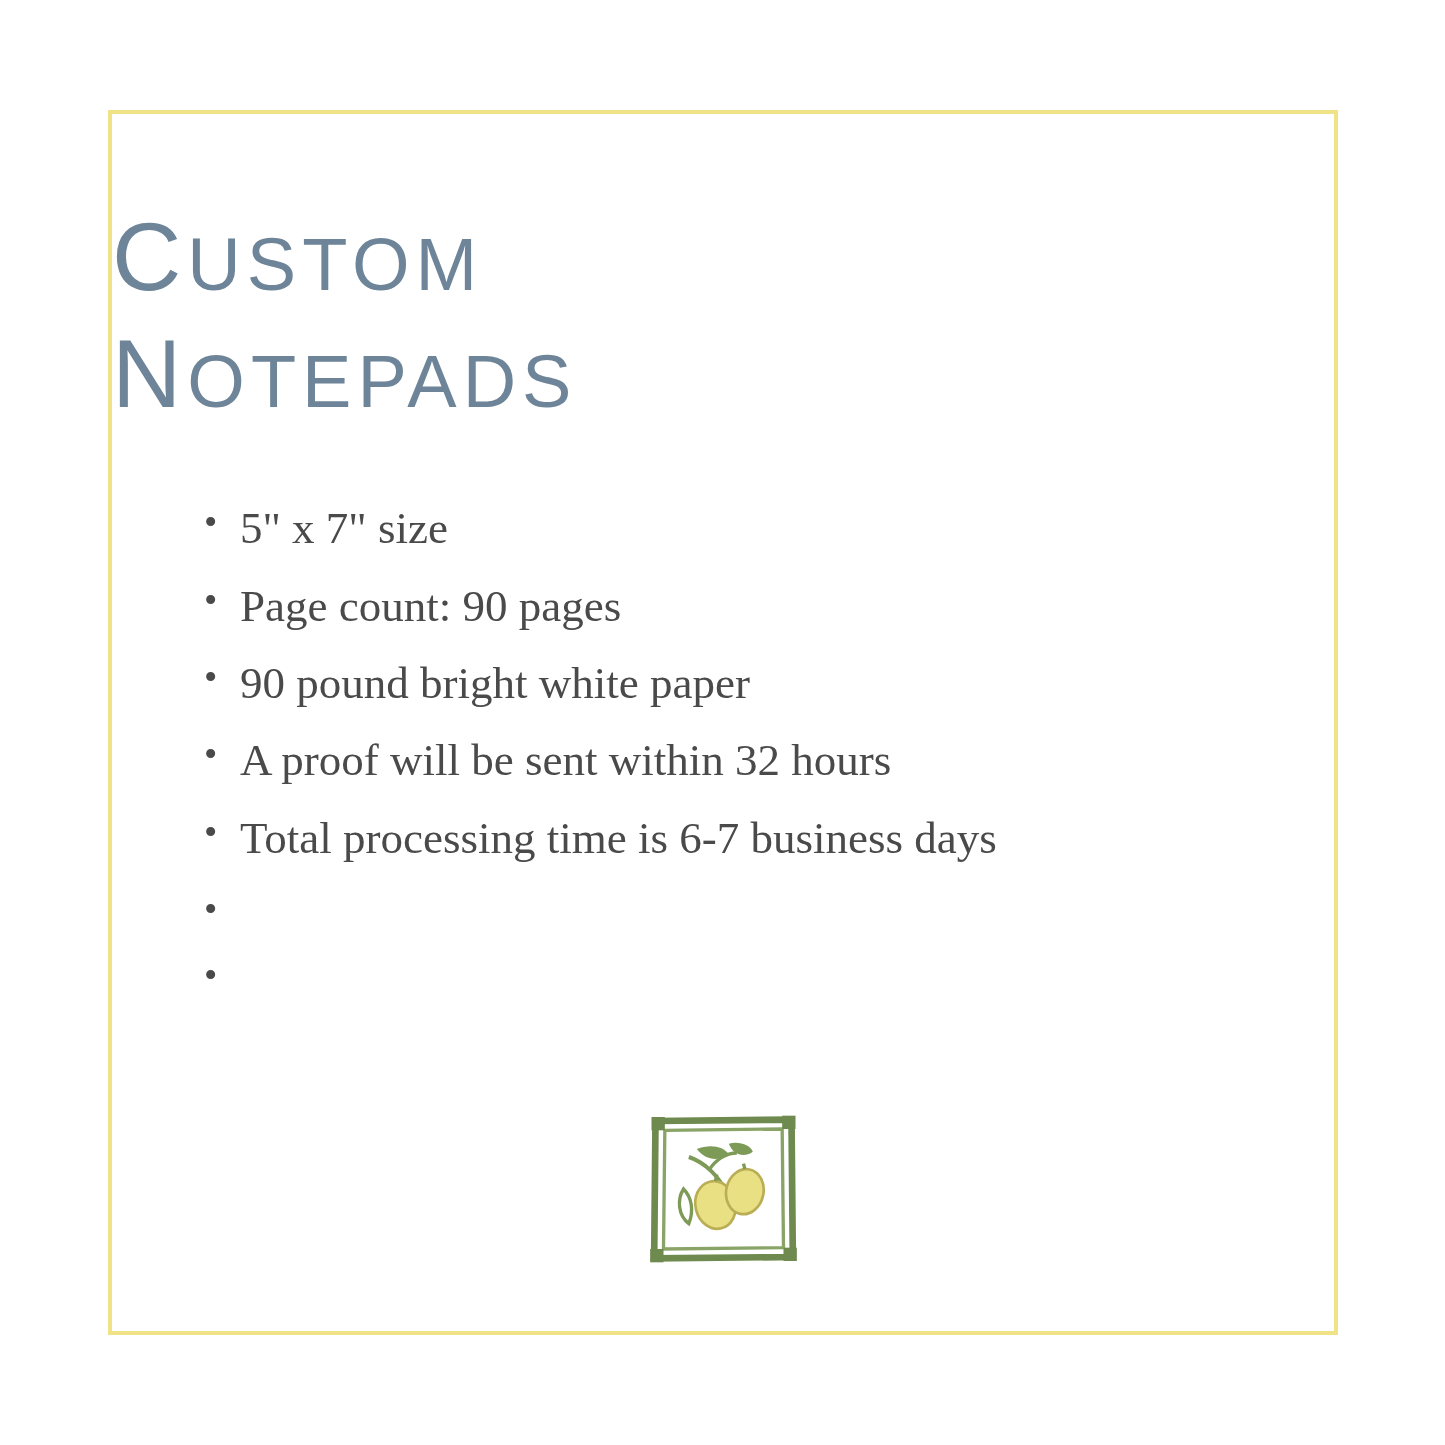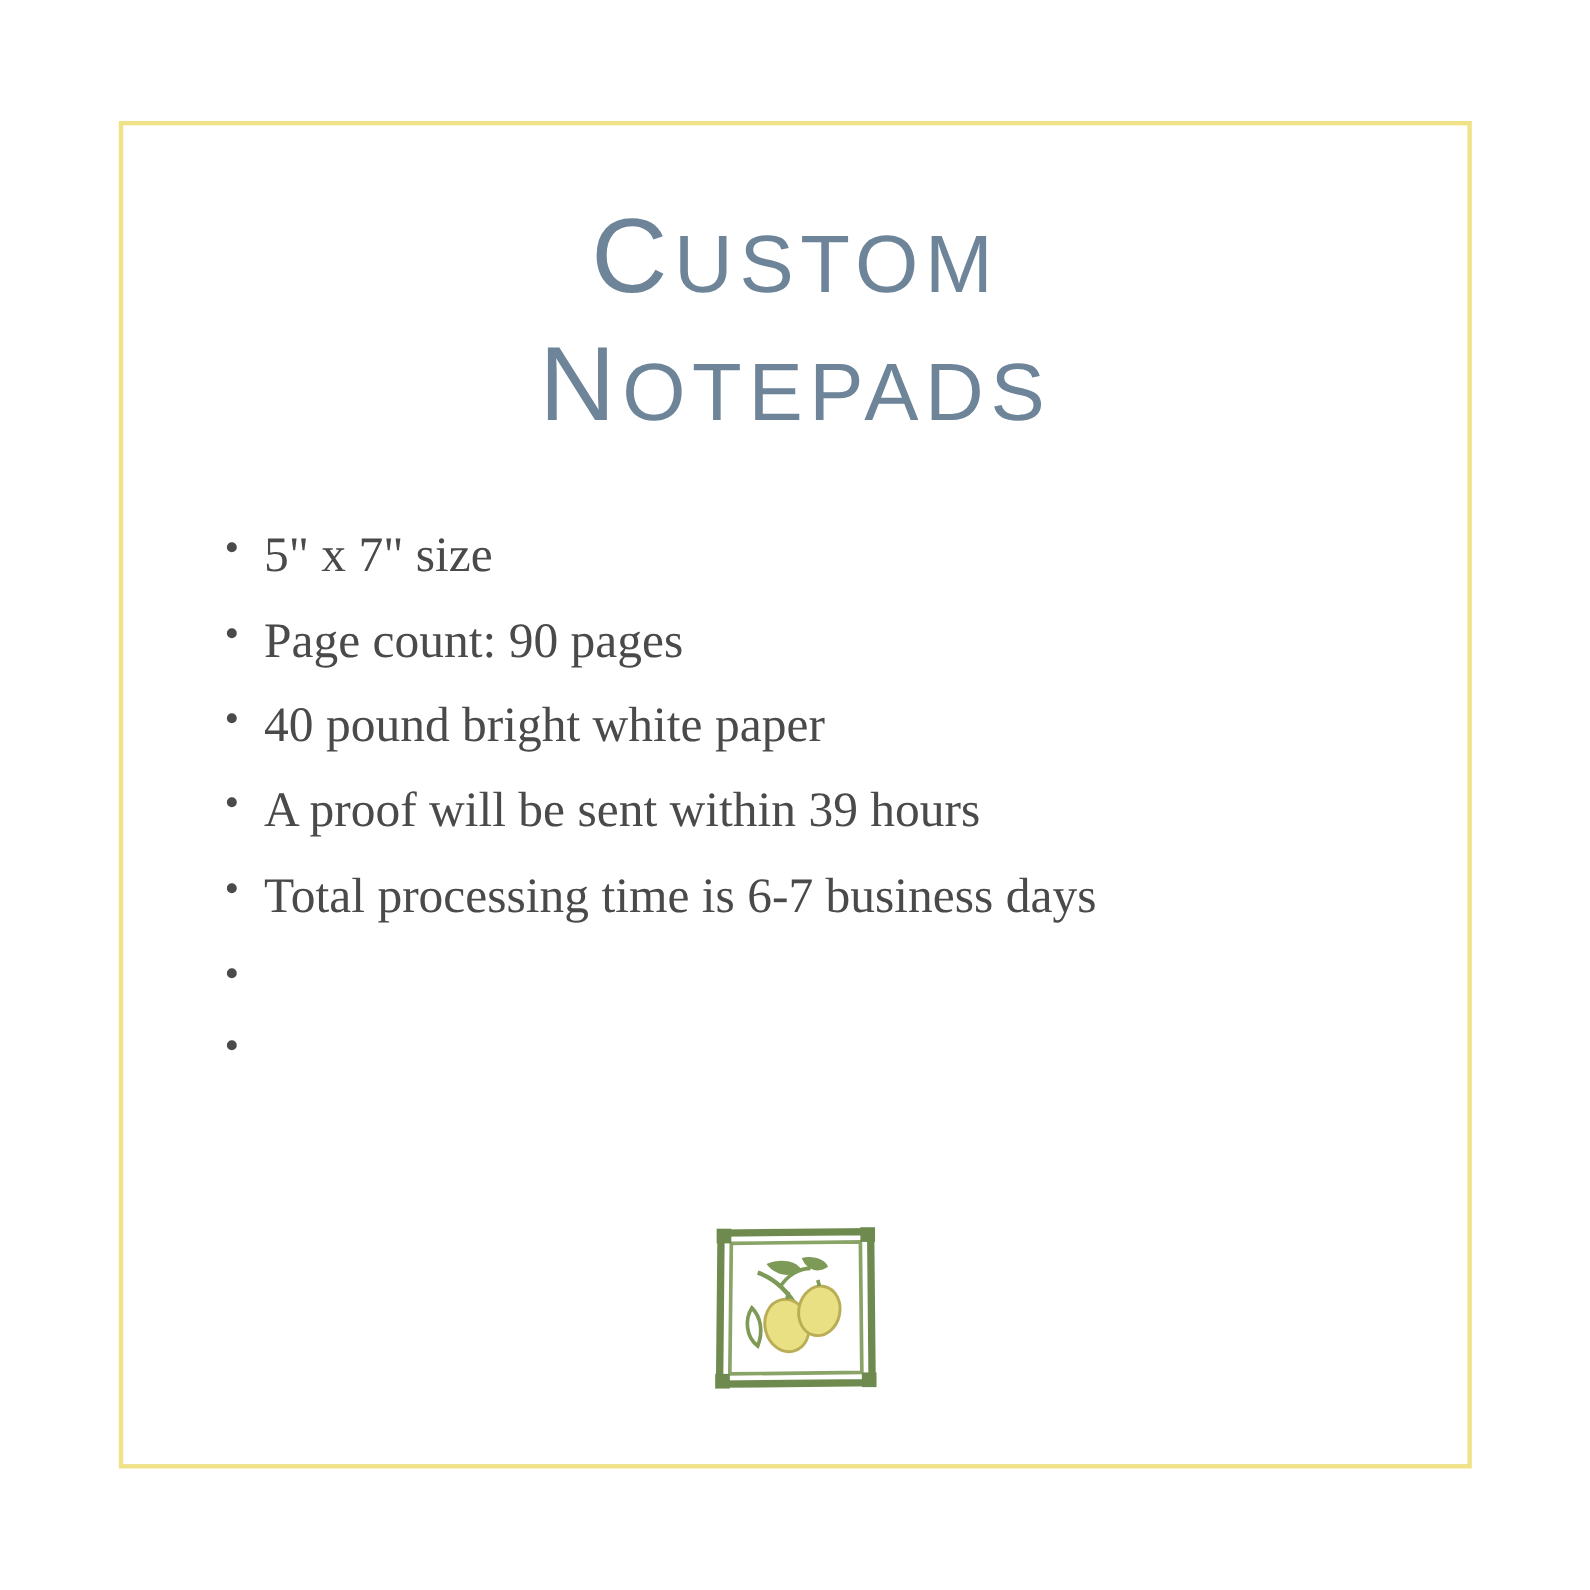--- a/index.html
+++ b/index.html
@@ -19,22 +19,22 @@
     left: 108px;
     top: 110px;
     width: 1230px;
     height: 1225px;
     box-sizing: border-box;
     border: 4px solid #efe287;
     background: #ffffff;
   }
 
   .title-block {
-    margin-top: 60px;
-    text-align: center;
+    margin-top: 84px;
+    text-align: left;
   }
 
   .title-line {
     font-family: "Liberation Sans", sans-serif;
     font-weight: 400;
     color: #6e8599;
     font-size: 74px;
     line-height: 1.22;
     letter-spacing: 6px;
     text-transform: uppercase;
@@ -100,25 +100,25 @@
     <li class="bullet">
       <span class="dot">•</span>
       <span class="text">5" x 7" size</span>
     </li>
     <li class="bullet">
       <span class="dot">•</span>
       <span class="text">Page count: 90 pages</span>
     </li>
     <li class="bullet">
       <span class="dot">•</span>
-      <span class="text">40 pound bright white paper</span>
+      <span class="text">90 pound bright white paper</span>
     </li>
     <li class="bullet">
       <span class="dot">•</span>
-      <span class="text">A proof will be sent within 39 hours</span>
+      <span class="text">A proof will be sent within 32 hours</span>
     </li>
     <li class="bullet">
       <span class="dot">•</span>
       <span class="text">Total processing time is 6-7 business days</span>
     </li>
     <li class="bullet">
       <span class="dot">•</span>
     </li>
     <li class="bullet">
       <span class="dot">•</span>

